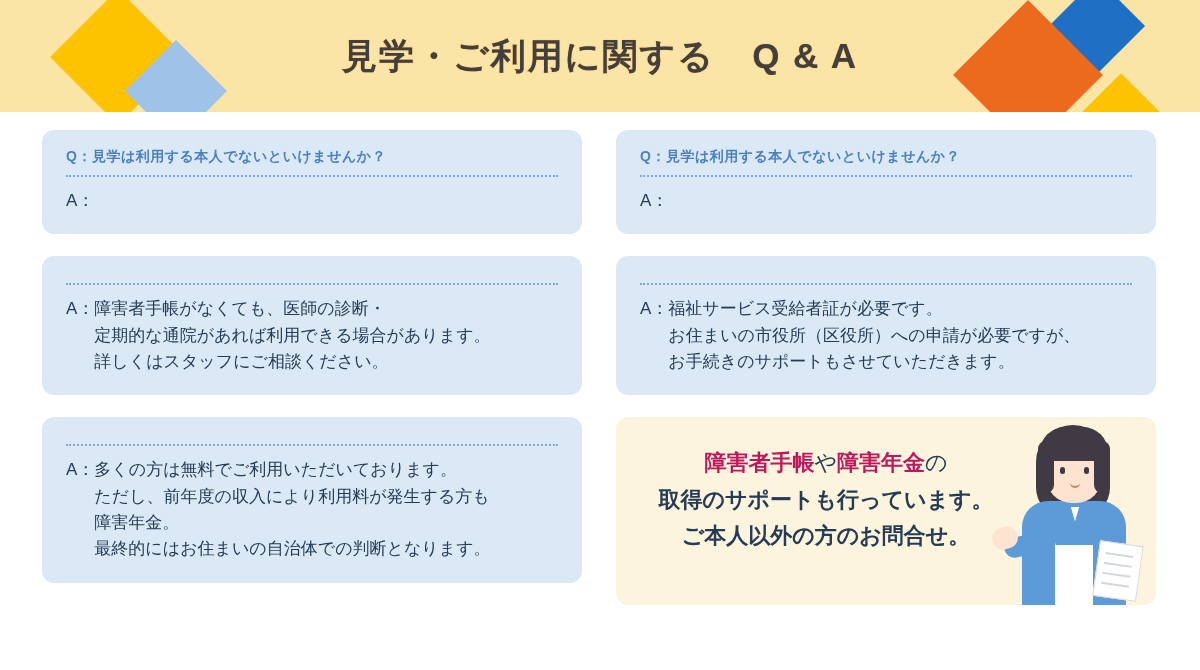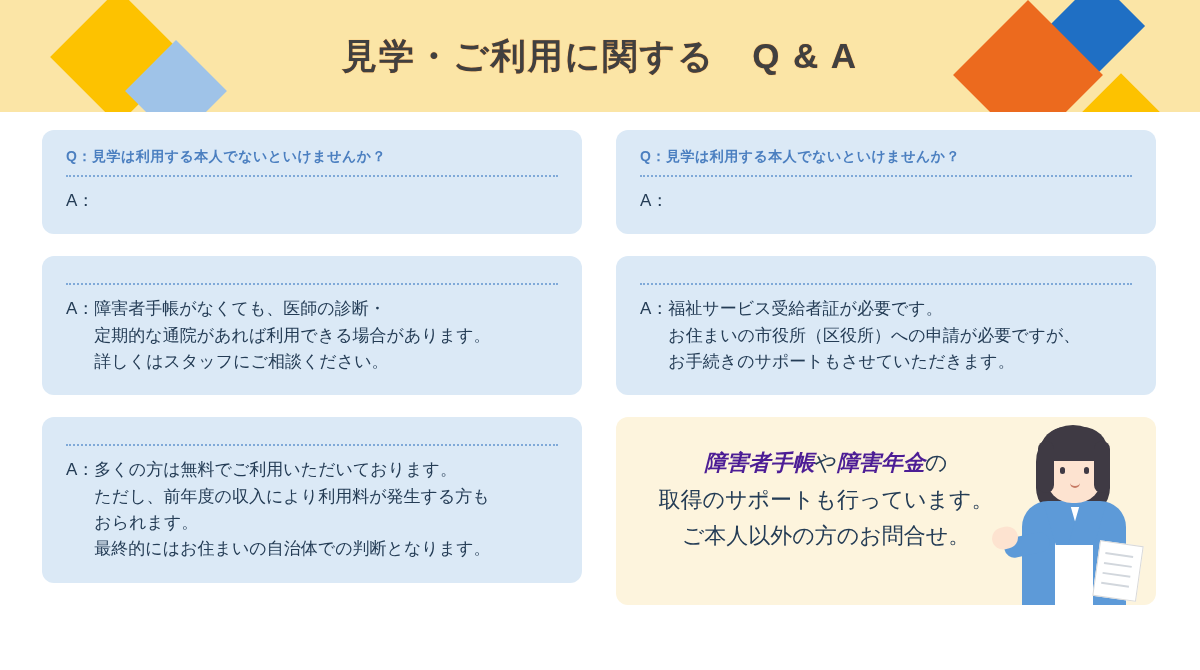--- a/index.html
+++ b/index.html
@@ -155,25 +155,24 @@
     position: absolute;
     left: 0;
     top: 28px;
     width: 420px;
     text-align: center;
     color: #243c55;
     font-size: 22px;
     line-height: 1.65;
   }
   .promo-hl {
-    color: #4c1d95;
+    color: #be185d;
     font-weight: bold;
-    font-style: italic;
-  }
-  .promo-line2, .promo-line3 { display: block; }
+  }
+  .promo-line2, .promo-line3 { display: block; font-weight: bold; }
 
   
   .person {
     position: absolute;
     right: 6px;
     bottom: 0;
     width: 150px;
     height: 190px;
   }
   .p-hair-back {
@@ -321,21 +320,21 @@
 詳しくはスタッフにご相談ください。</span>
       </div>
     </div>
 
     <div class="card">
       <div class="q-rule"></div>
       <div class="a-block">
         <span class="a-label">A：</span>
         <span class="a-text">多くの方は無料でご利用いただいております。
 ただし、前年度の収入により利用料が発生する方も
-おられます。
+障害年金。
 最終的にはお住まいの自治体での判断となります。</span>
       </div>
     </div>
 
   </div>
 
   <div class="col col-right">
 
     <div class="card">
       <div class="q-line">Q：見学は利用する本人でないといけませんか？</div>

